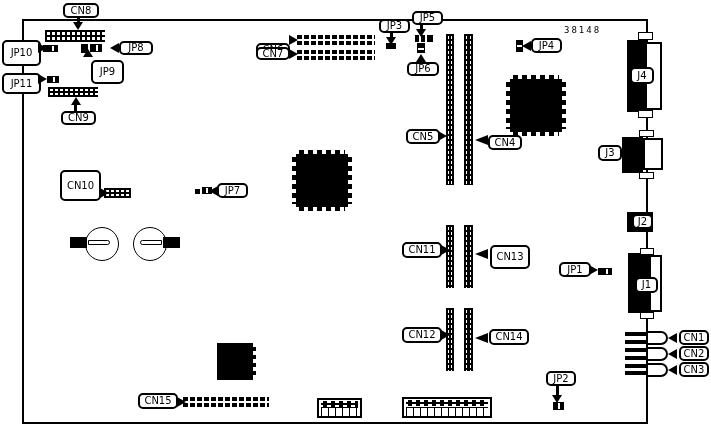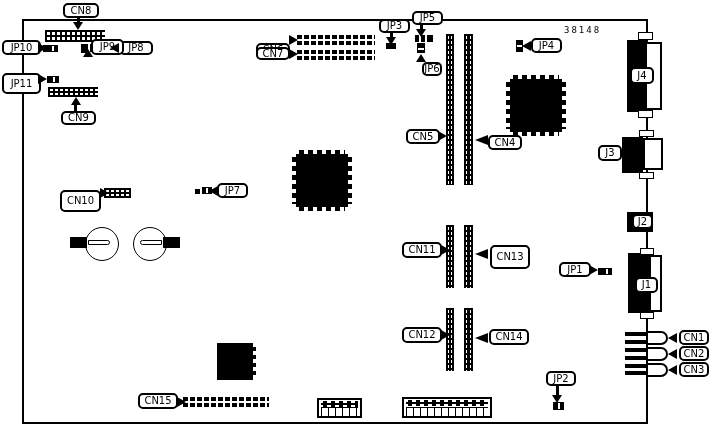--- a/index.html
+++ b/index.html
@@ -6,34 +6,34 @@
   .stage{position:relative;width:711px;height:434px;background:#fff;overflow:hidden;
          font-family:"DejaVu Sans",sans-serif;color:#000;}
   
   .board{position:absolute;left:22px;top:19px;width:626px;height:405px;
          border:2px solid #000;box-sizing:border-box;z-index:0;}
   
   .co{position:absolute;background:#fff;border:2px solid #000;border-radius:5px;
       display:flex;align-items:center;justify-content:center;font-size:10px;line-height:1;
       box-sizing:border-box;z-index:5;white-space:nowrap;}
   .lb-cn8{left:63px;top:3px;width:36px;height:15px}
-  .lb-jp10{left:2px;top:40px;width:39px;height:15px}
+  .lb-jp10{left:2px;top:40px;width:39px;height:26px}
   .lb-jp8{left:119px;top:41px;width:34px;height:14px}
-  .lb-jp9{left:91px;top:39px;width:33px;height:16px}
+  .lb-jp9{left:91px;top:60px;width:33px;height:24px}
   .lb-jp11{left:2px;top:73px;width:39px;height:21px}
   .lb-cn9{left:61px;top:111px;width:35px;height:14px}
   .lb-cn6{left:256px;top:43px;width:34px;height:13px}
   .lb-cn7{left:256px;top:47px;width:34px;height:13px}
   .lb-jp3{left:379px;top:19px;width:31px;height:14px}
   .lb-jp5{left:412px;top:11px;width:31px;height:14px}
-  .lb-jp6{left:422px;top:62px;width:20px;height:14px}
+  .lb-jp6{left:407px;top:62px;width:32px;height:14px}
   .lb-jp4{left:531px;top:38px;width:31px;height:15px}
   .lb-cn5{left:406px;top:129px;width:34px;height:15px}
   .lb-cn4{left:488px;top:135px;width:34px;height:15px}
-  .lb-cn10{left:60px;top:190px;width:41px;height:22px}
+  .lb-cn10{left:60px;top:170px;width:41px;height:31px}
   .lb-jp7{left:217px;top:183px;width:31px;height:15px}
   .lb-cn11{left:402px;top:242px;width:40px;height:16px}
   .lb-cn13{left:490px;top:245px;width:40px;height:24px}
   .lb-jp1{left:559px;top:262px;width:32px;height:15px}
   .lb-cn12{left:402px;top:327px;width:40px;height:16px}
   .lb-cn14{left:489px;top:329px;width:40px;height:16px}
   .lb-jp2{left:546px;top:371px;width:30px;height:15px}
   .lb-cn15{left:138px;top:393px;width:40px;height:16px}
   .lb-cn1{left:679px;top:330px;width:30px;height:15px}
   .lb-cn2{left:679px;top:346px;width:30px;height:15px}

